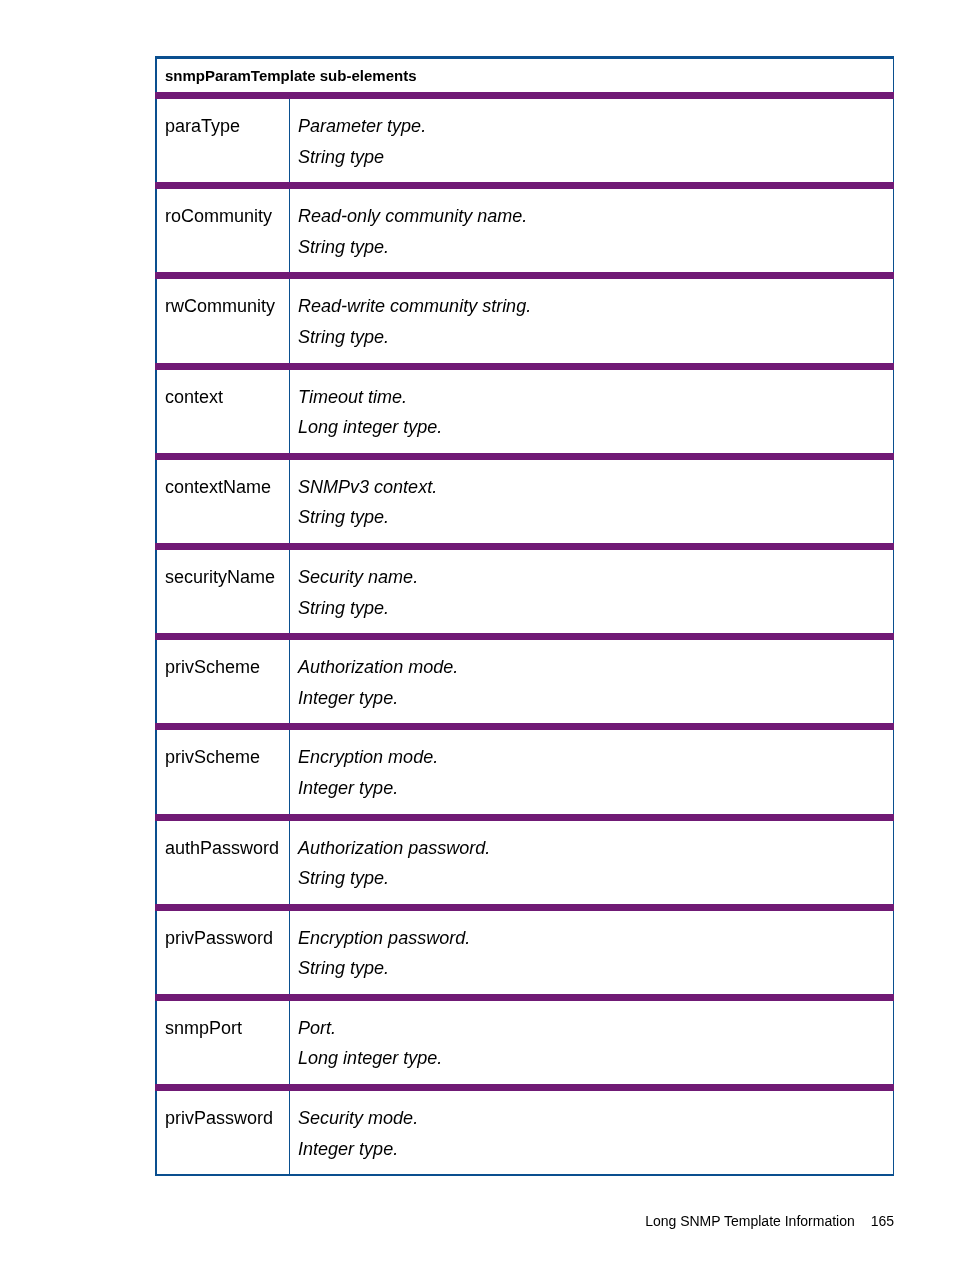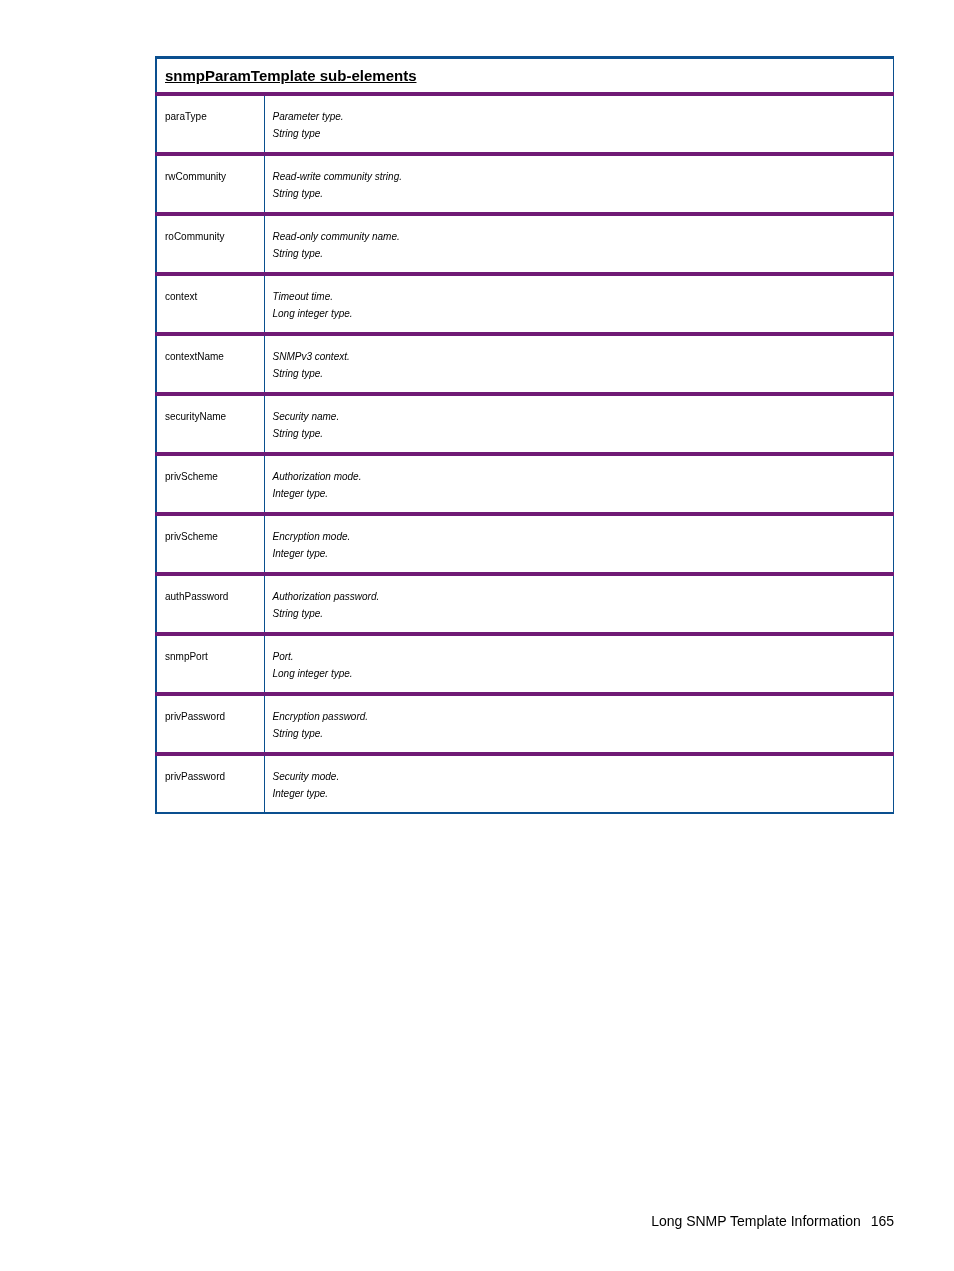--- a/index.html
+++ b/index.html
@@ -26,48 +26,47 @@
     border-bottom: 2px solid #0a4f8f;
     border-left: 2px solid #0a4f8f;
     border-right: 1px solid #0a4f8f;
   }
   table.subelements th {
     text-align: left;
     font-weight: 600;
     font-size: 15px;
     padding: 8px 10px 8px 8px;
     border-bottom: 1px solid #0a4f8f;
-    text-decoration: underline;
   }
   table.subelements td {
-    border-top: 4px solid #701a75;
+    border-top: 7px solid #701a75;
     border-right: 1px solid #0a4f8f;
     padding: 12px 10px 10px 8px;
     vertical-align: top;
-    font-size: 10px;
+    font-size: 18px;
     line-height: 1.7;
   }
   table.subelements td:last-child {
     border-right: none;
     font-style: italic;
   }
   table.subelements td.col-name {
     width: 108px;
     white-space: nowrap;
   }
   .footer {
     position: absolute;
     bottom: 42px;
     right: 60px;
     font-size: 14px;
     color: #000;
   }
   .footer .pn {
     display: inline-block;
-    margin-left: 6px;
+    margin-left: 12px;
   }
 </style>
 </head>
 <body>
 
 <div class="page">
   <table class="subelements">
     <thead>
       <tr>
         <th colspan="2">snmpParamTemplate sub-elements</th>
@@ -75,30 +74,30 @@
     </thead>
     <tbody id="rows-body">
     <tr>
           <td class="col-name">paraType</td>
           <td>
             <div>Parameter type.</div>
             <div>String type</div>
           </td>
         </tr>
         <tr>
-          <td class="col-name">rwCommunity</td>
+          <td class="col-name">roCommunity</td>
           <td>
-            <div>Read-write community string.</div>
+            <div>Read-only community name.</div>
             <div>String type.</div>
           </td>
         </tr>
         <tr>
-          <td class="col-name">roCommunity</td>
+          <td class="col-name">rwCommunity</td>
           <td>
-            <div>Read-only community name.</div>
+            <div>Read-write community string.</div>
             <div>String type.</div>
           </td>
         </tr>
         <tr>
           <td class="col-name">context</td>
           <td>
             <div>Timeout time.</div>
             <div>Long integer type.</div>
           </td>
         </tr>
@@ -131,31 +130,31 @@
           </td>
         </tr>
         <tr>
           <td class="col-name">authPassword</td>
           <td>
             <div>Authorization password.</div>
             <div>String type.</div>
           </td>
         </tr>
         <tr>
+          <td class="col-name">privPassword</td>
+          <td>
+            <div>Encryption password.</div>
+            <div>String type.</div>
+          </td>
+        </tr>
+        <tr>
           <td class="col-name">snmpPort</td>
           <td>
             <div>Port.</div>
             <div>Long integer type.</div>
-          </td>
-        </tr>
-        <tr>
-          <td class="col-name">privPassword</td>
-          <td>
-            <div>Encryption password.</div>
-            <div>String type.</div>
           </td>
         </tr>
         <tr>
           <td class="col-name">privPassword</td>
           <td>
             <div>Security mode.</div>
             <div>Integer type.</div>
           </td>
         </tr>
       </tbody>

